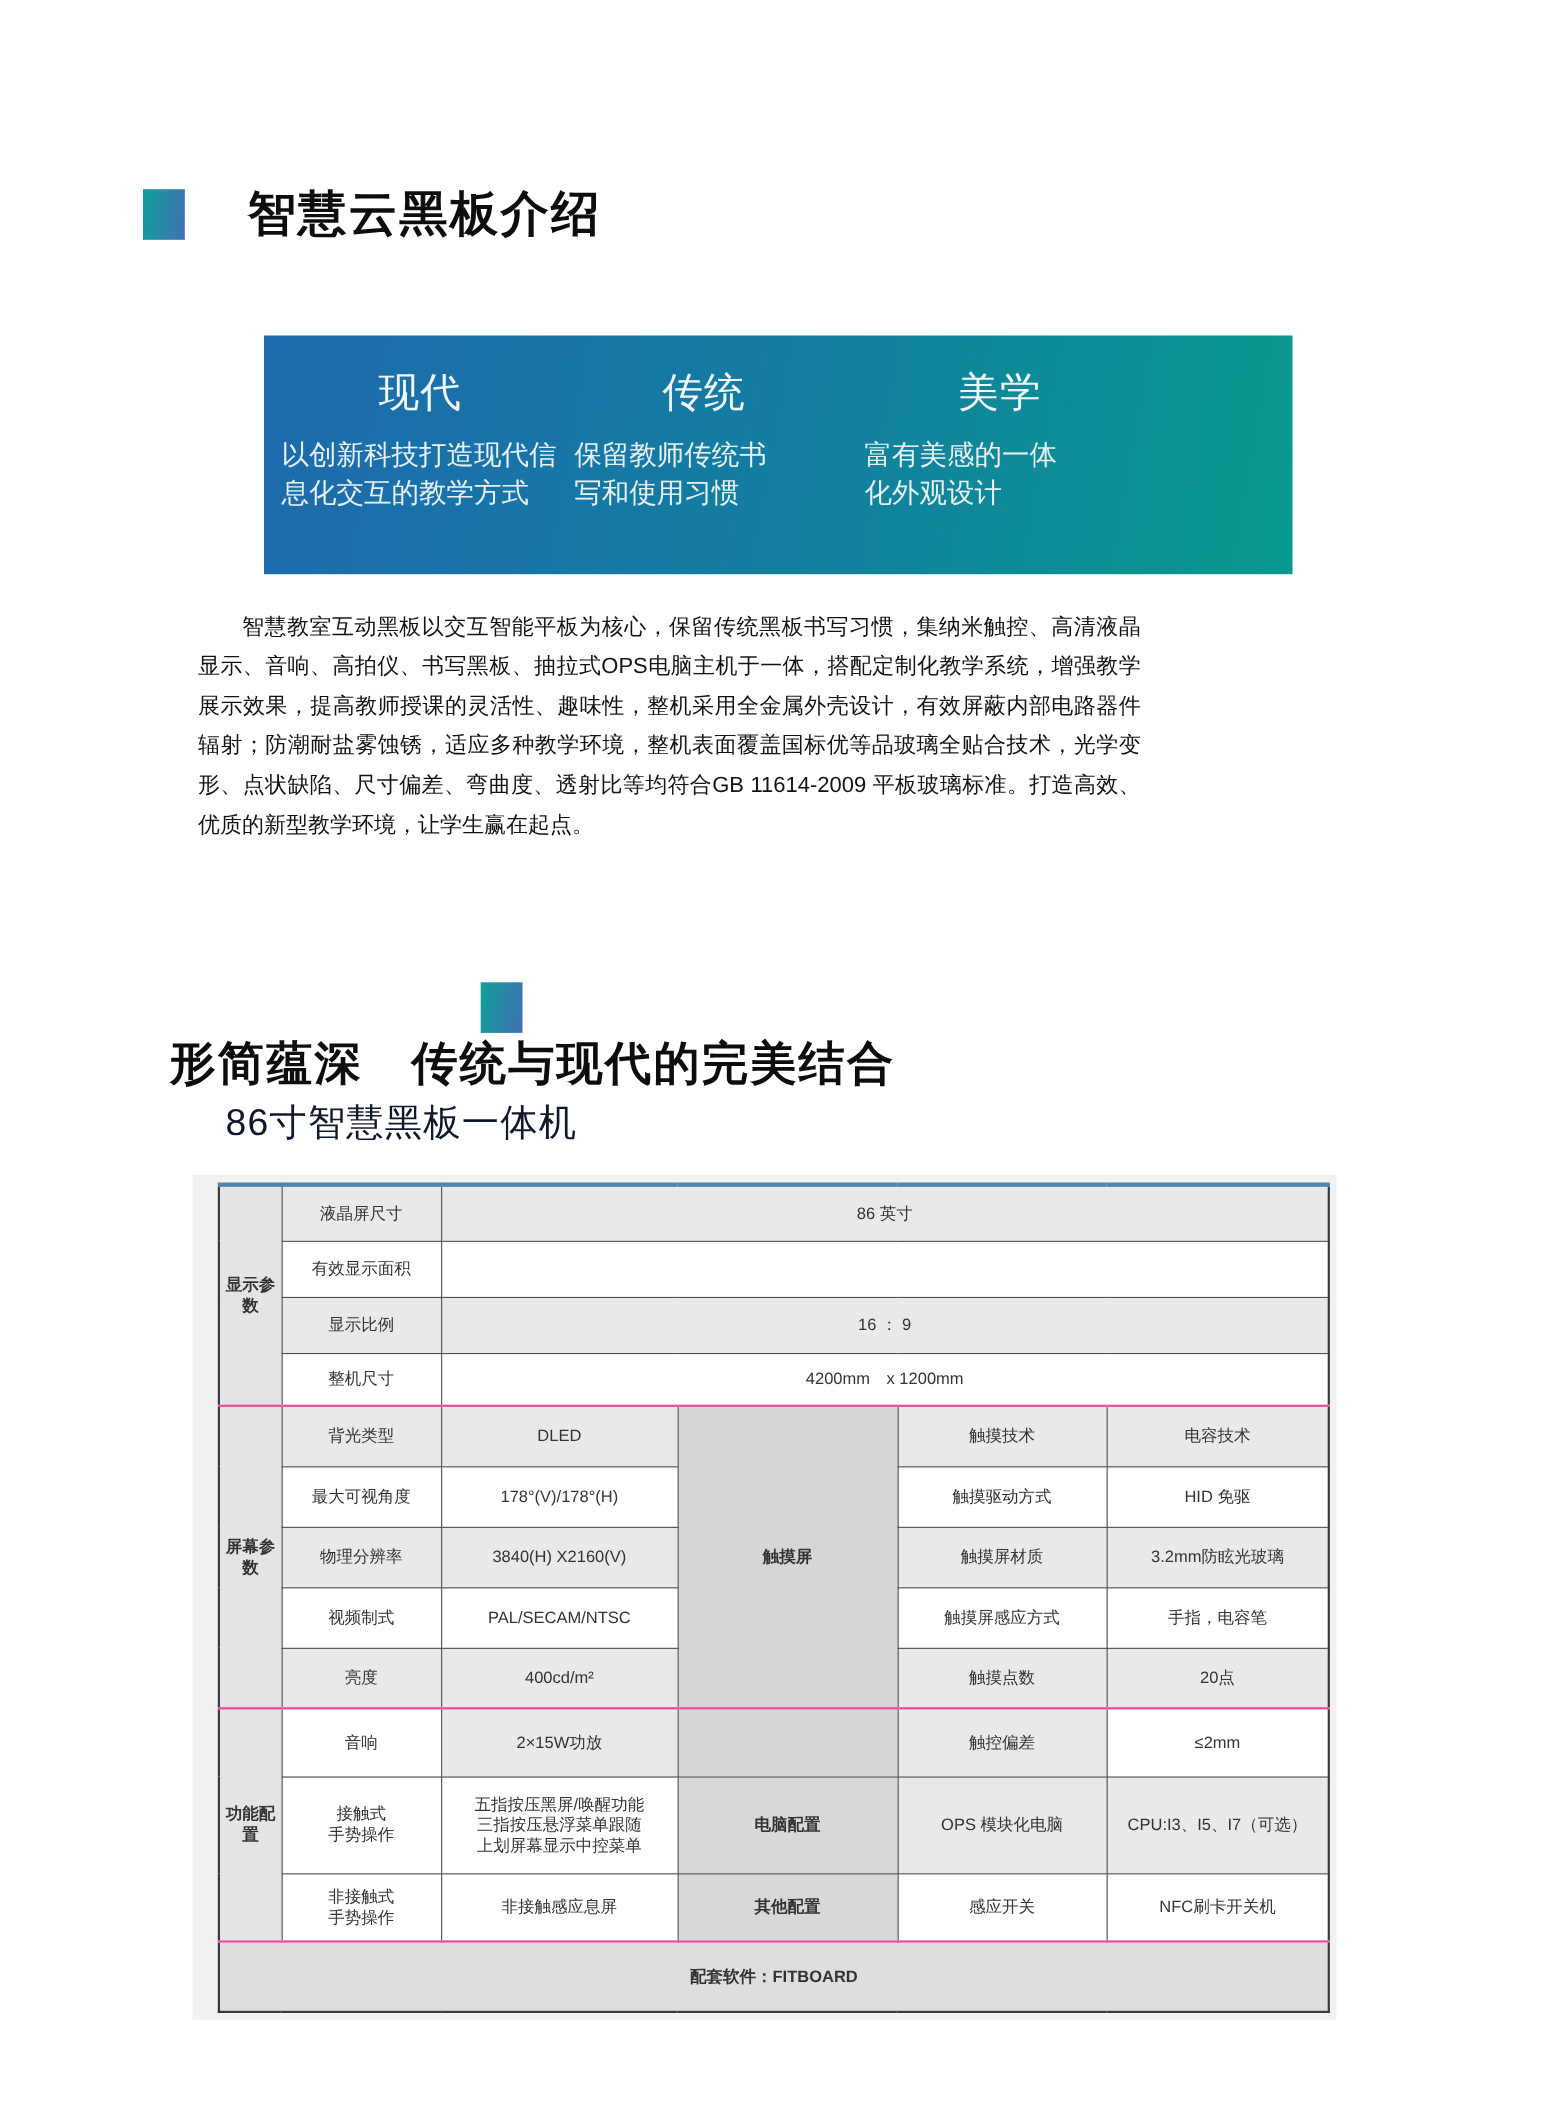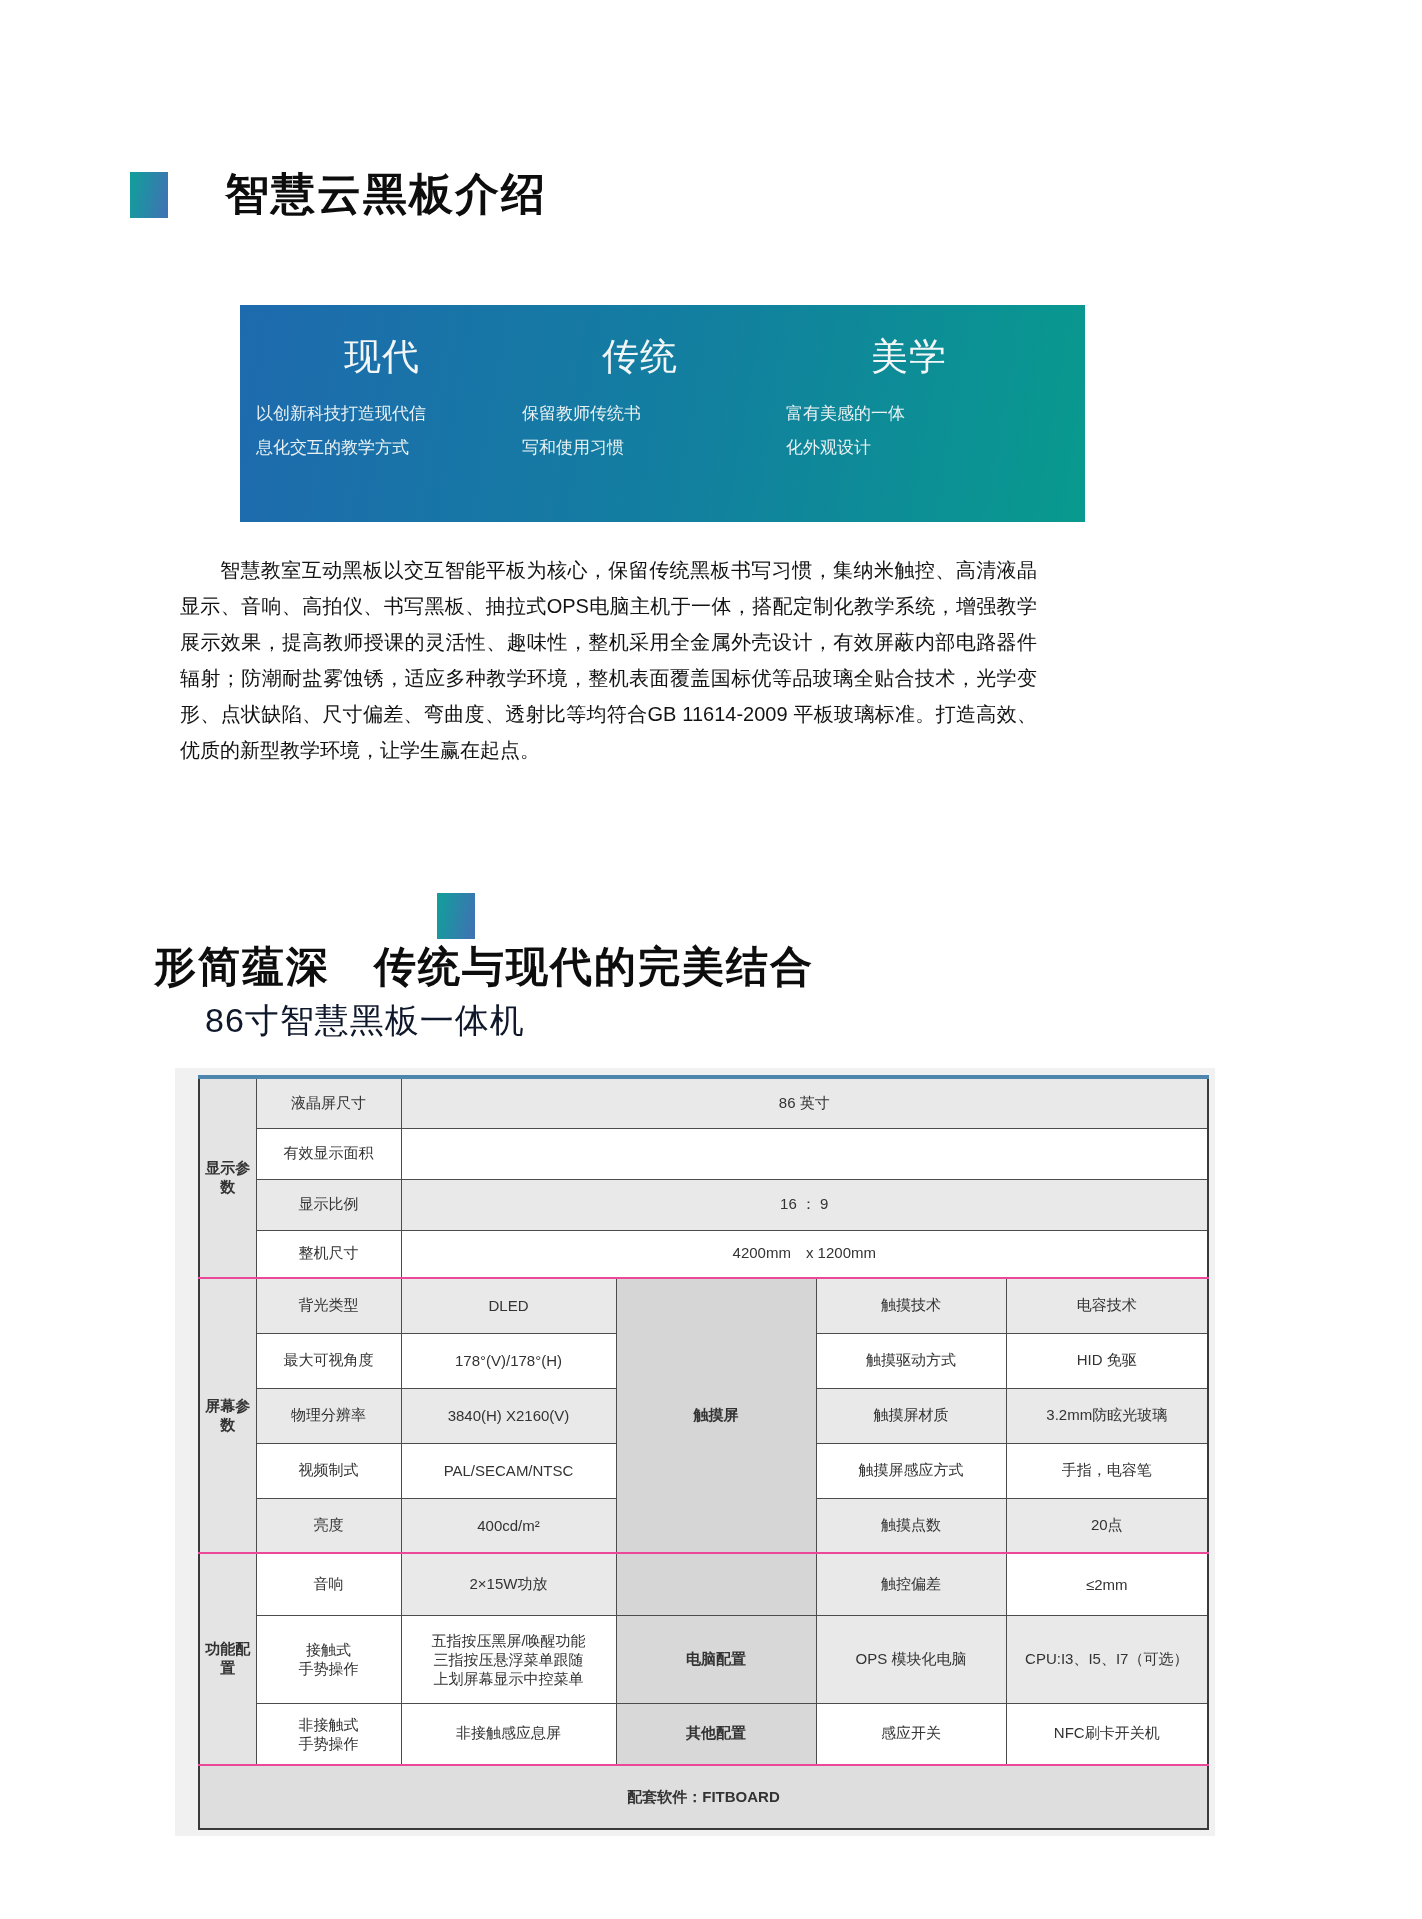--- a/index.html
+++ b/index.html
@@ -5,25 +5,25 @@
   html,body{margin:0;padding:0;background:#ffffff;}
   body{font-family:"Liberation Sans","DejaVu Sans",sans-serif;color:#141414;}
   #page{position:relative;width:1422px;height:1919px;background:#ffffff;overflow:hidden;}
 
   
   .sec-head{position:absolute;display:flex;align-items:center;}
   .bullet{width:38px;height:46px;background:linear-gradient(100deg,#10a09a 0%,#4170b5 100%);margin-right:33px;flex:0 0 auto;}
   .sec-title{font-size:44px;font-weight:bold;letter-spacing:2px;color:#0d0d0d;white-space:nowrap;margin-left:24px;}
 
   
-  .banner{position:absolute;left:240px;top:305px;width:845px;height:217px;
+  .banner{position:absolute;left:240px;top:305px;width:935px;height:217px;
           background:linear-gradient(100deg,#1e6aae 0%,#12809f 55%,#089a8e 100%);}
   .b-col{position:absolute;top:24px;}
   .b-col .b-title{font-size:37px;color:#f2f6f7;text-align:center;line-height:56px;margin-bottom:12px;letter-spacing:1px;}
-  .b-col .b-desc{font-size:17px;line-height:34px;color:#e9f1f3;white-space:pre-line;}
+  .b-col .b-desc{font-size:25px;line-height:34px;color:#e9f1f3;white-space:pre-line;}
   .b-c1{left:16px;width:252px;}
   .b-c2{left:282px;width:236px;}
   .b-c3{left:546px;width:246px;}
 
   
   .para{position:absolute;left:180px;top:552px;width:857px;font-size:20px;line-height:36px;
         text-align:justify;text-indent:2em;color:#121212;}
 
   
   .subtitle{position:absolute;left:205px;top:998px;font-size:34px;color:#0f172a;letter-spacing:1px;}

